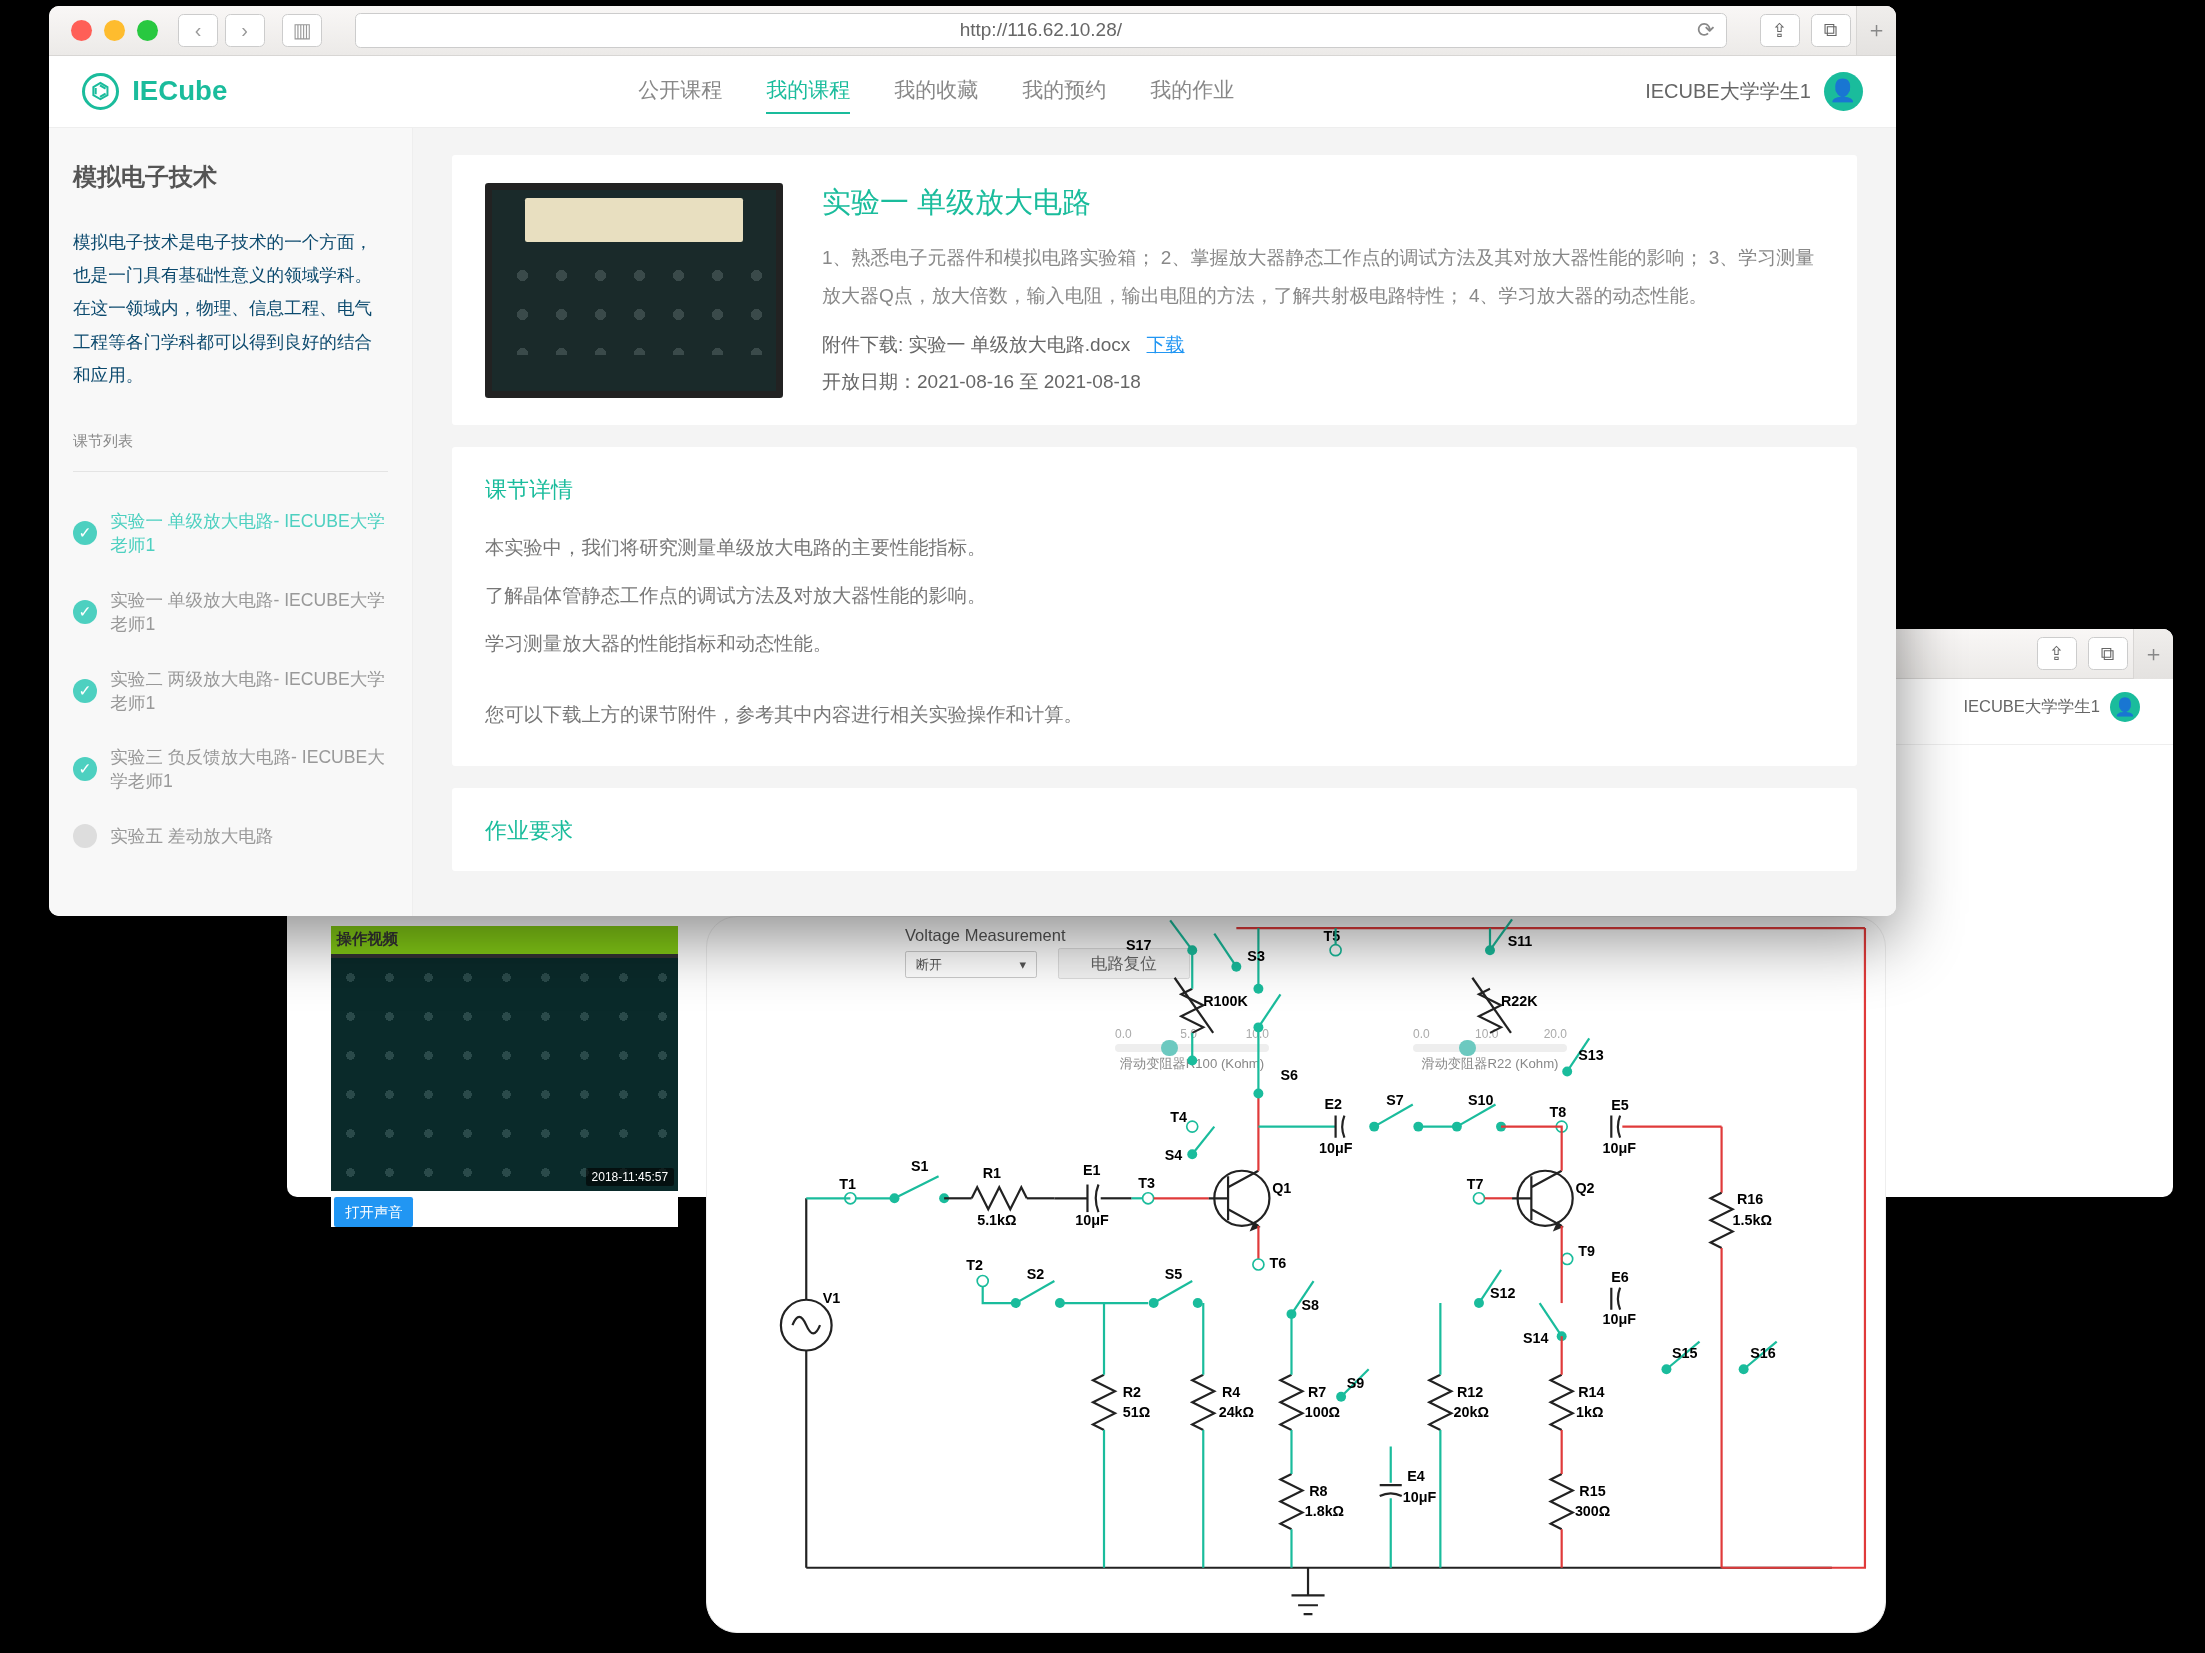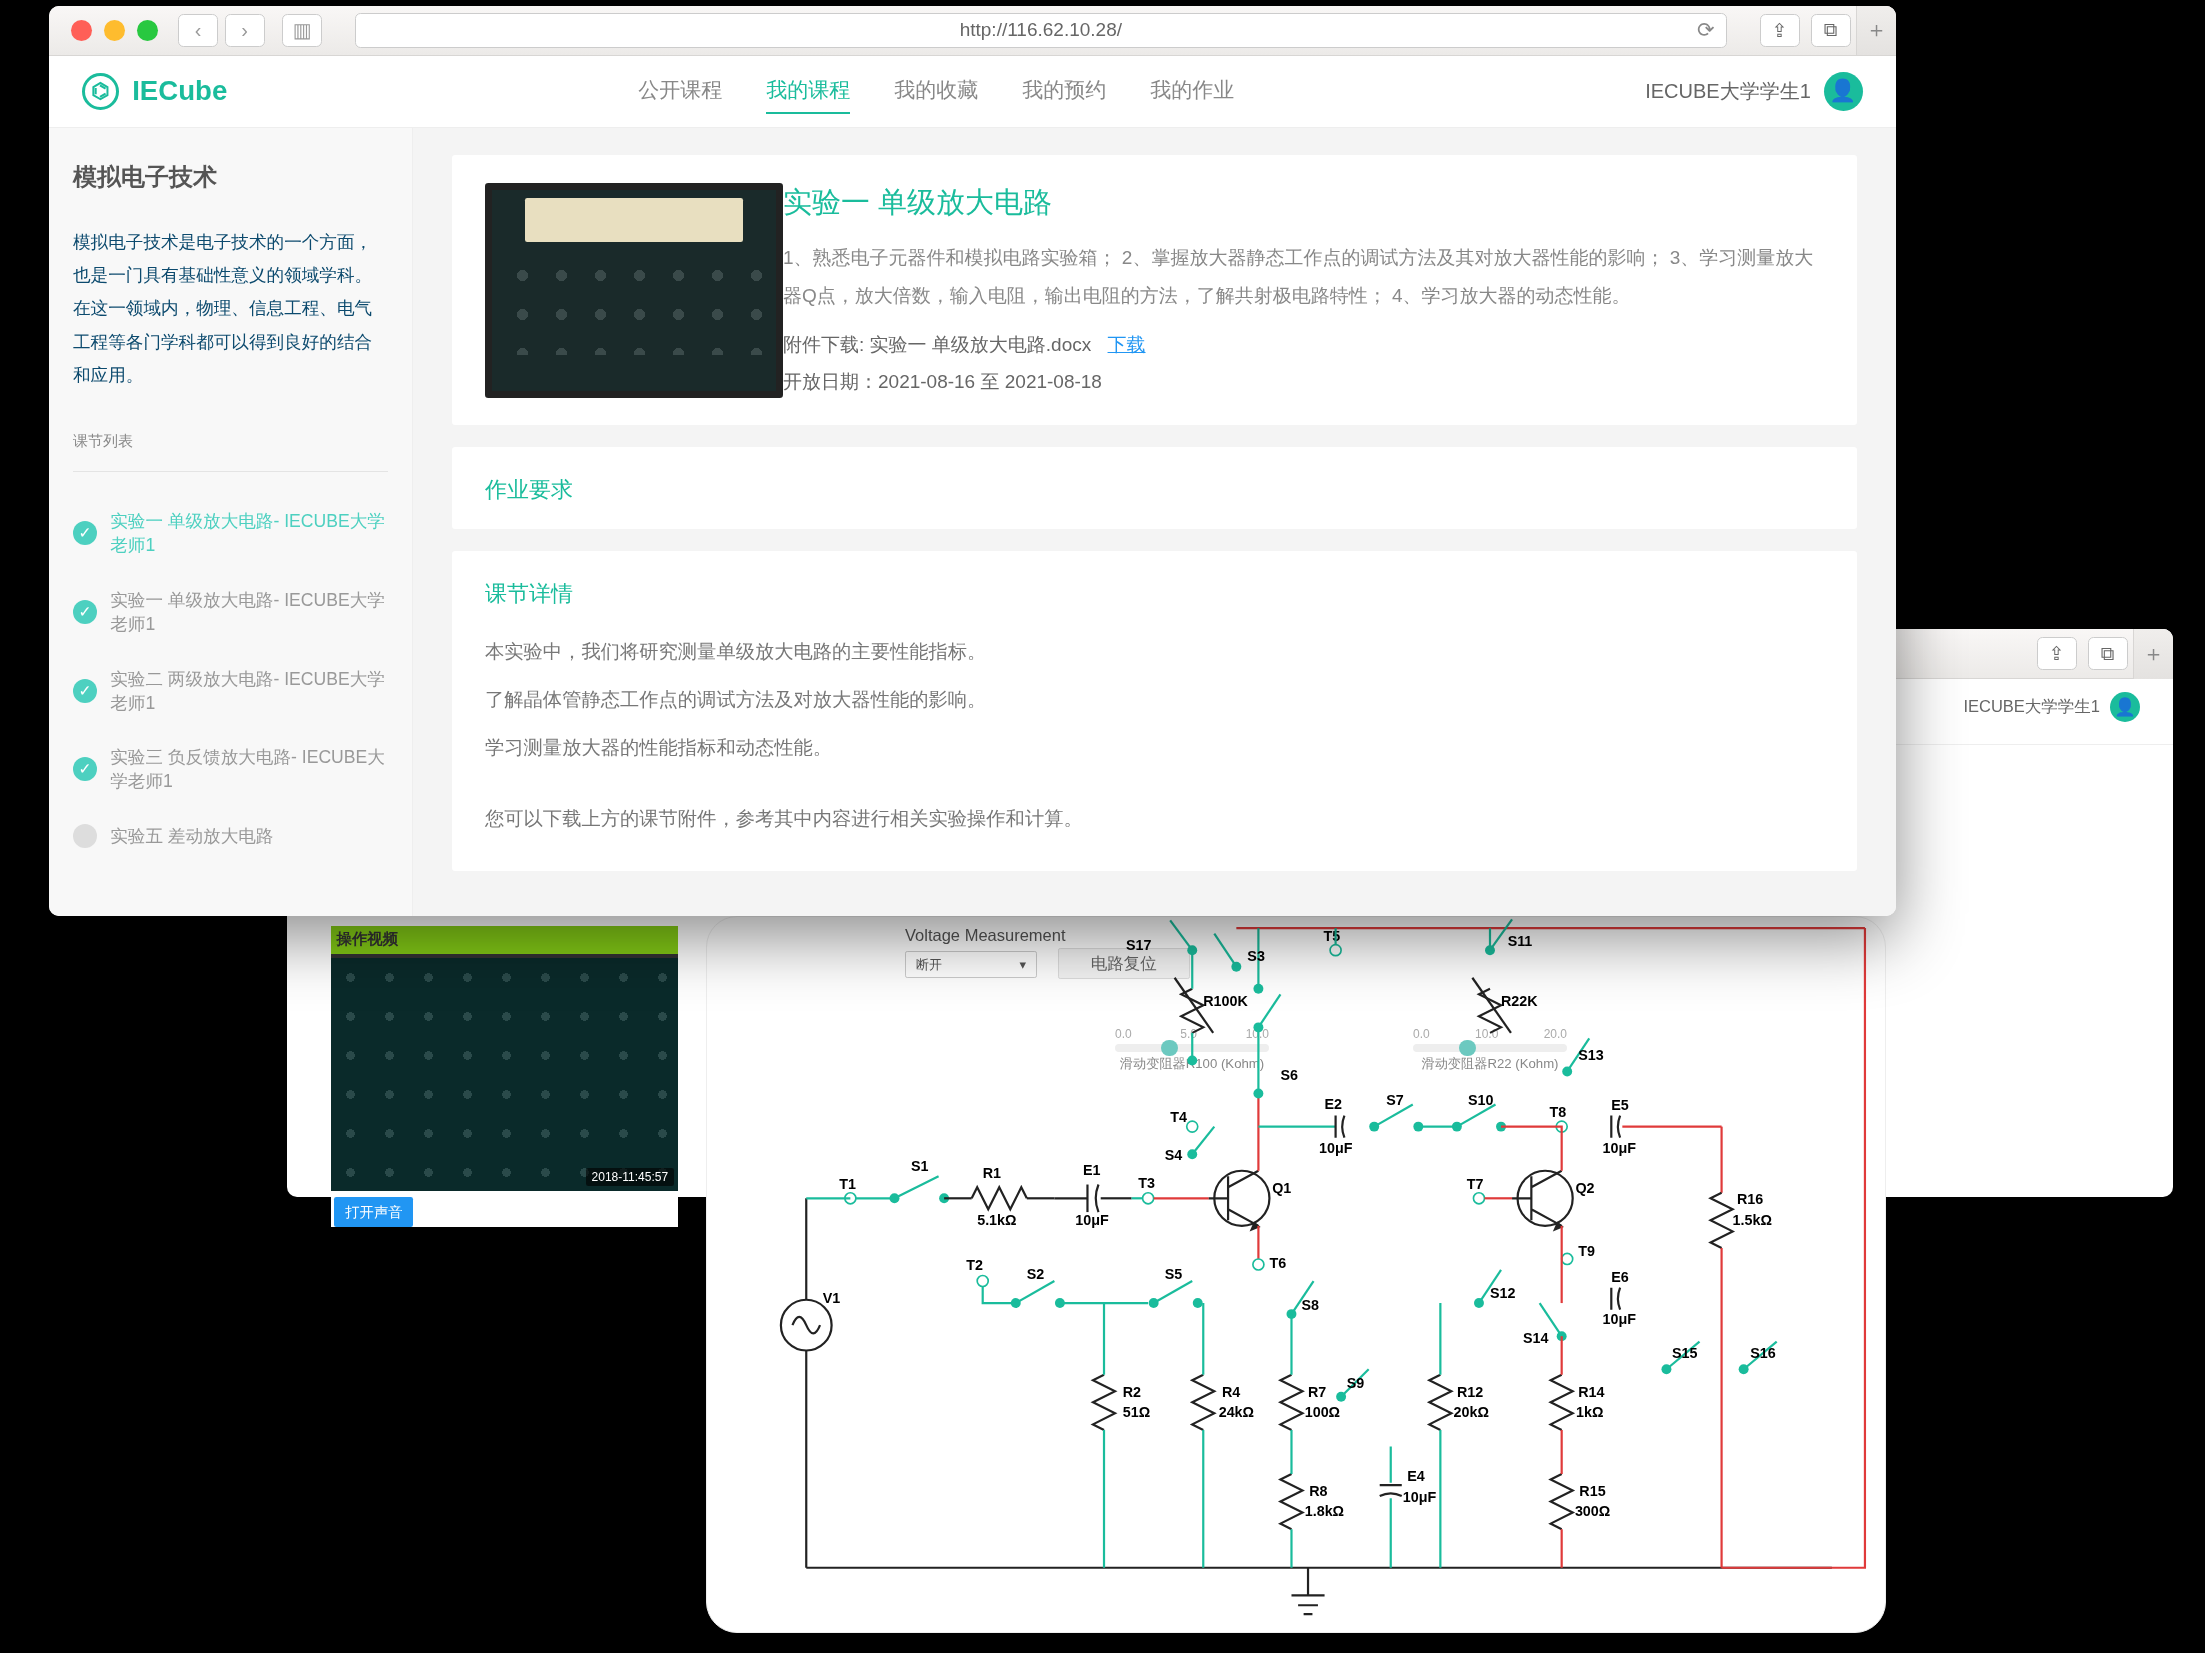--- a/index.html
+++ b/index.html
@@ -89,21 +89,21 @@
   width: 24px; height: 24px; border-radius: 50%; background: #ddd;
   display:flex;align-items:center;justify-content:center;color:#fff;font-size:15.4px;
   flex-shrink:0;
 }
 .chap .dot.done { background: #4dd0c0; }
 .chap span.lbl { font-size: 17.6px; color: #999; }
 .chap.active span.lbl { color: #4dd0c0; }
 
 .content { flex: 1; padding: 27.6px 39px; overflow-y: auto; background: #f4f4f4; }
 .content .card { background: #fff; border-radius: 3.3px; padding: 27.6px 33px; margin-bottom: 22px; }
-.hero { display: flex; }
+.hero { display: flex; gap: 39px; }
 .hero .thumb {
   width: 298px; height: 215px; background: #1a2a2a; border-radius: 3.3px;
   border: 7.7px solid #222; position: relative; flex-shrink:0;
 }
 .hero .thumb::before {
   content:""; position:absolute; top:8.8px; left:33px; right:33px; height:44px;
   background:#e8dfc0; border-radius:2.2px;
 }
 .hero .thumb .knobs{ position:absolute; top:66px;left:11px;right:11px;height:99px;
   background: radial-gradient(#3a4a4a 20%, transparent 20%) 0 0/39px 39px;
@@ -537,27 +537,27 @@
           <div class="att">
             <span>附件下载: 实验一 单级放大电路.docx</span>
             <a>下载</a>
           </div>
           <div class="date">
             <span>开放日期：</span><span>2021-08-16 至 2021-08-18</span>
           </div>
         </div>
       </div>
 
-      <div class="card" style="padding-bottom:5.5px;">
-        <h3 class="section">作业要求</h3>
-      </div>
-
       <div class="card detail">
         <h3 class="section">课节详情</h3>
         <p>本实验中，我们将研究测量单级放大电路的主要性能指标。</p>
         <p>了解晶体管静态工作点的调试方法及对放大器性能的影响。</p>
         <p>学习测量放大器的性能指标和动态性能。</p>
         <p style="margin-top:22px;">您可以下载上方的课节附件，参考其中内容进行相关实验操作和计算。</p>
       </div>
+
+      <div class="card" style="padding-bottom:5.5px;">
+        <h3 class="section">作业要求</h3>
+      </div>
     </div>
   </div>
 </div>
 
 
 </body></html>

